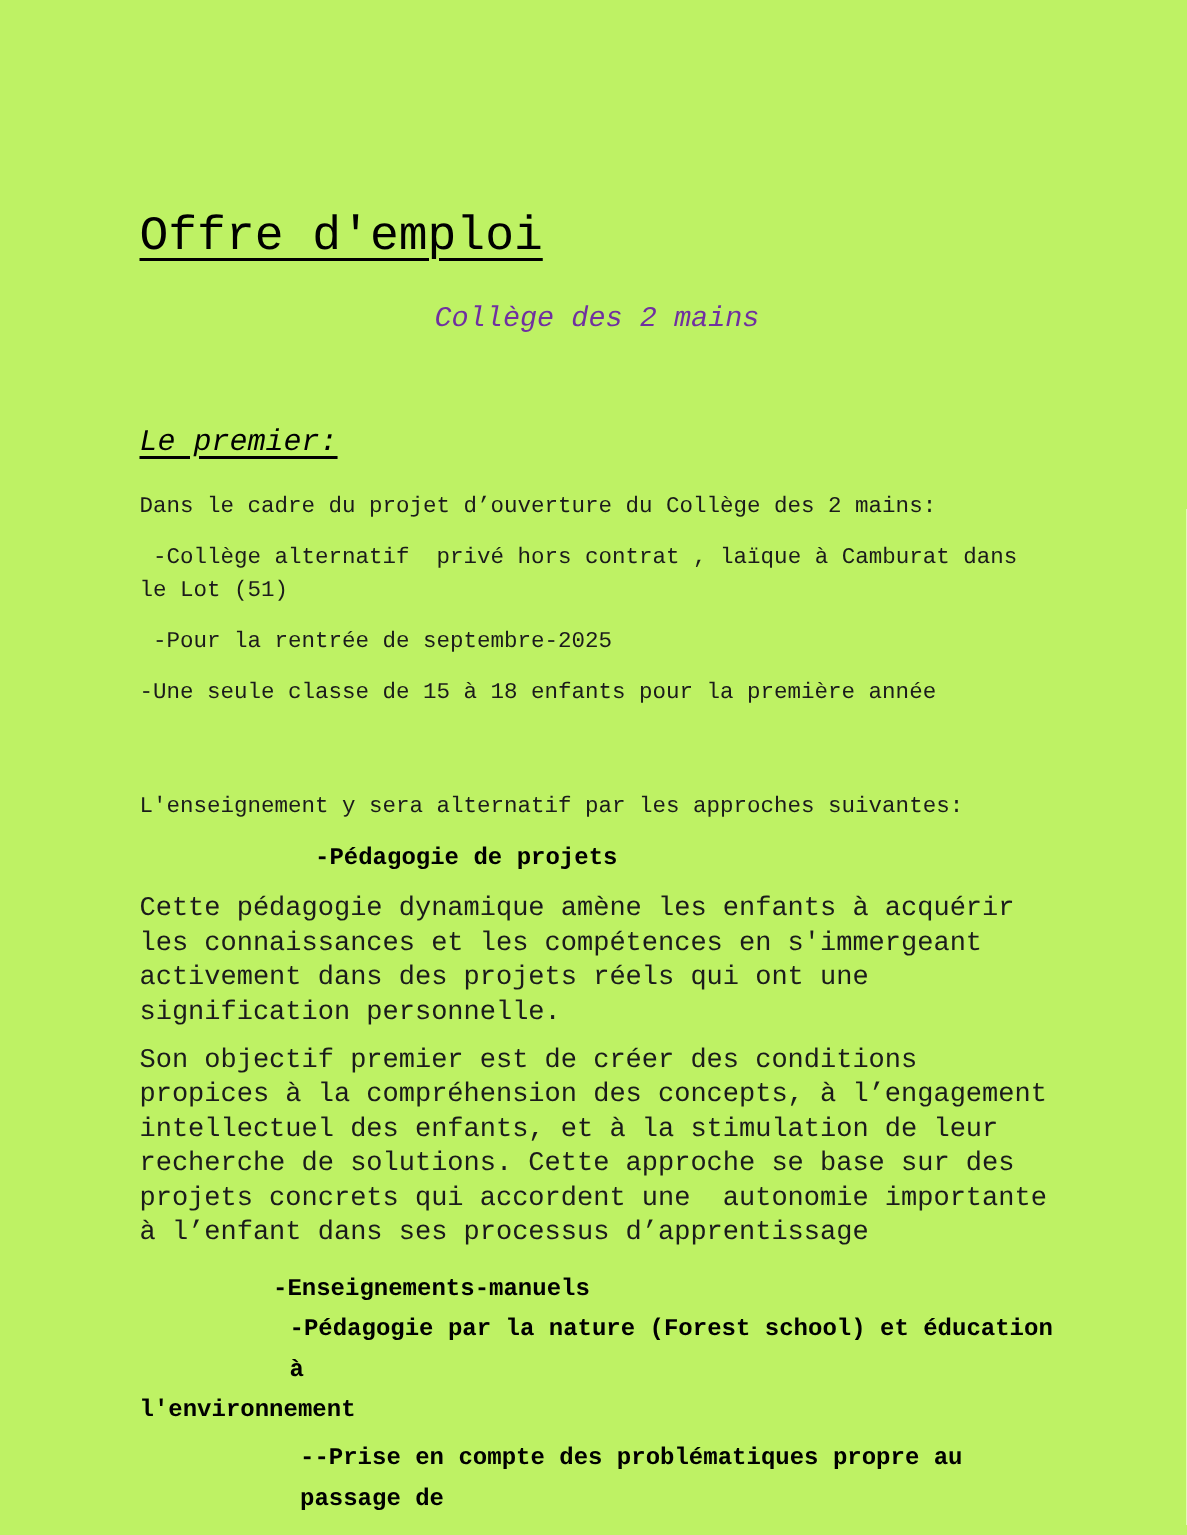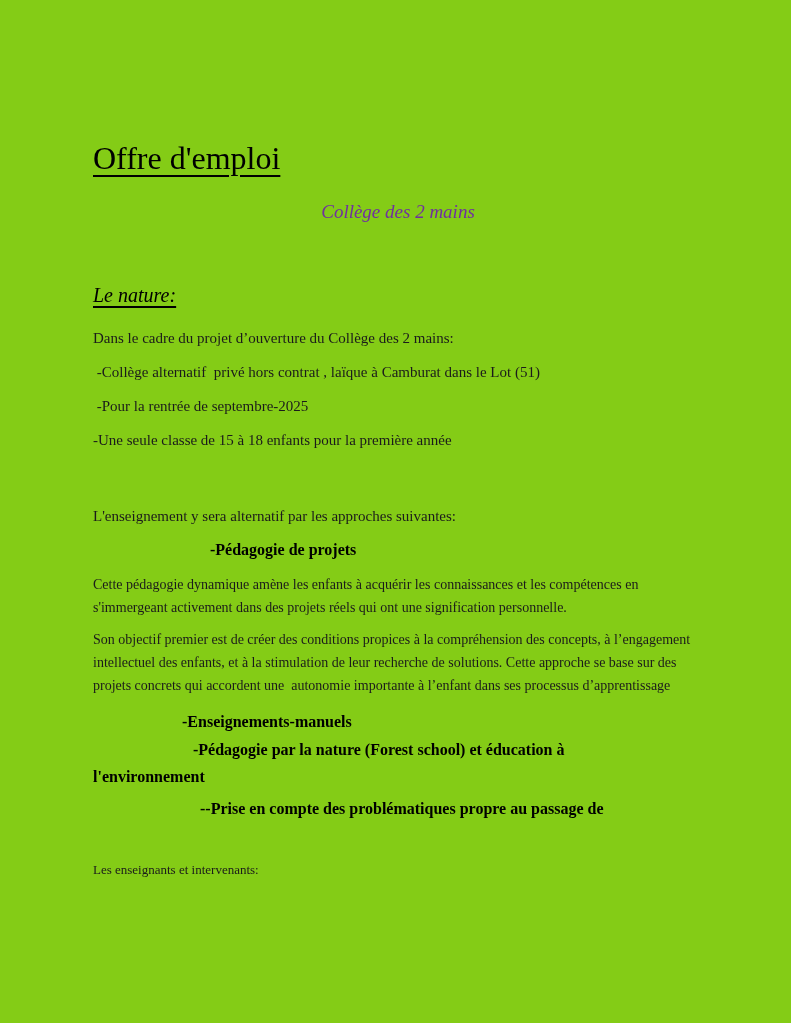--- a/index.html
+++ b/index.html
@@ -4,23 +4,23 @@
 <style>
   html, body {
     margin: 0;
     padding: 0;
     background: #ffffff;
   }
   .page {
     position: relative;
     width: 791px;
     height: 1023px;
-    background: #84cc16;
+    background: #bef264;
     overflow: hidden;
-    font-family: Liberation Serif, serif;
+    font-family: Liberation Mono, monospace;
     color: #1b1b1b;
     box-sizing: border-box;
     padding: 140px 88px 0 93px;
   }
   .pre { white-space: pre-wrap; }
 
   h1.doc-title {
     margin: 0;
     font-size: 32px;
     font-weight: 400;
@@ -77,41 +77,41 @@
     line-height: 27px;
     color: #000000;
   }
   .ind-117 { padding-left: 117px; }
   .ind-89  { padding-left: 89px; }
   .ind-100 { display: inline-block; padding-left: 100px; }
   .ind-107 { display: inline-block; padding-left: 107px; }
 
   p.small {
     margin: 12px 0 0 0;
-    font-size: 14px;
+    font-size: 18px;
     line-height: 23px;
   }
   p.small.second { margin-top: 9px; }
 
   p.bottom-heading {
     margin: 36px 0 0 0;
     font-size: 13px;
     line-height: 24px;
   }
 </style>
 </head>
 <body>
 
 <div class="page">
 
   <h1 class="doc-title"><span class="u">Offre d'emploi</span></h1>
 
   <p class="subtitle" style="color: rgb(112, 48, 160);">Collège des 2 mains</p>
 
-  <h2 class="section-heading"><span class="u2">Le nature:</span></h2>
+  <h2 class="section-heading"><span class="u2">Le premier:</span></h2>
 
   <p class="body pre">Dans le cadre du projet d’ouverture du Collège des 2 mains:</p>
 
   <p class="body point pre"> -Collège alternatif  privé hors contrat , laïque à Camburat dans le Lot (51)</p>
   <p class="body point pre"> -Pour la rentrée de septembre-2025</p>
   <p class="body point pre">-Une seule classe de 15 à 18 enfants pour la première année</p>
 
   <p class="body approach-intro pre">L'enseignement y sera alternatif par les approches suivantes:</p>
 
   <p class="bold-line ind-117">-Pédagogie de projets</p>

